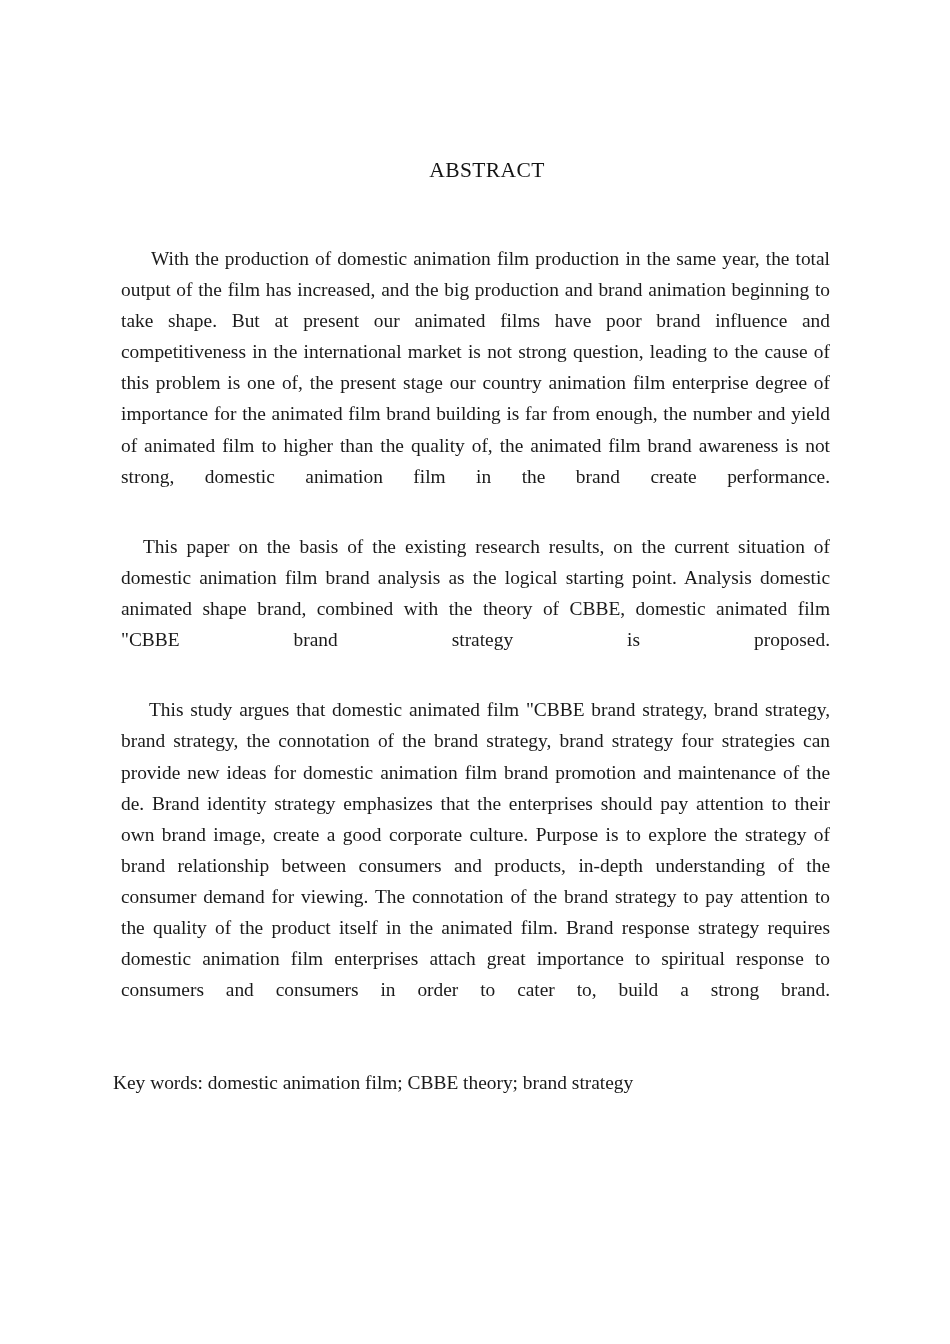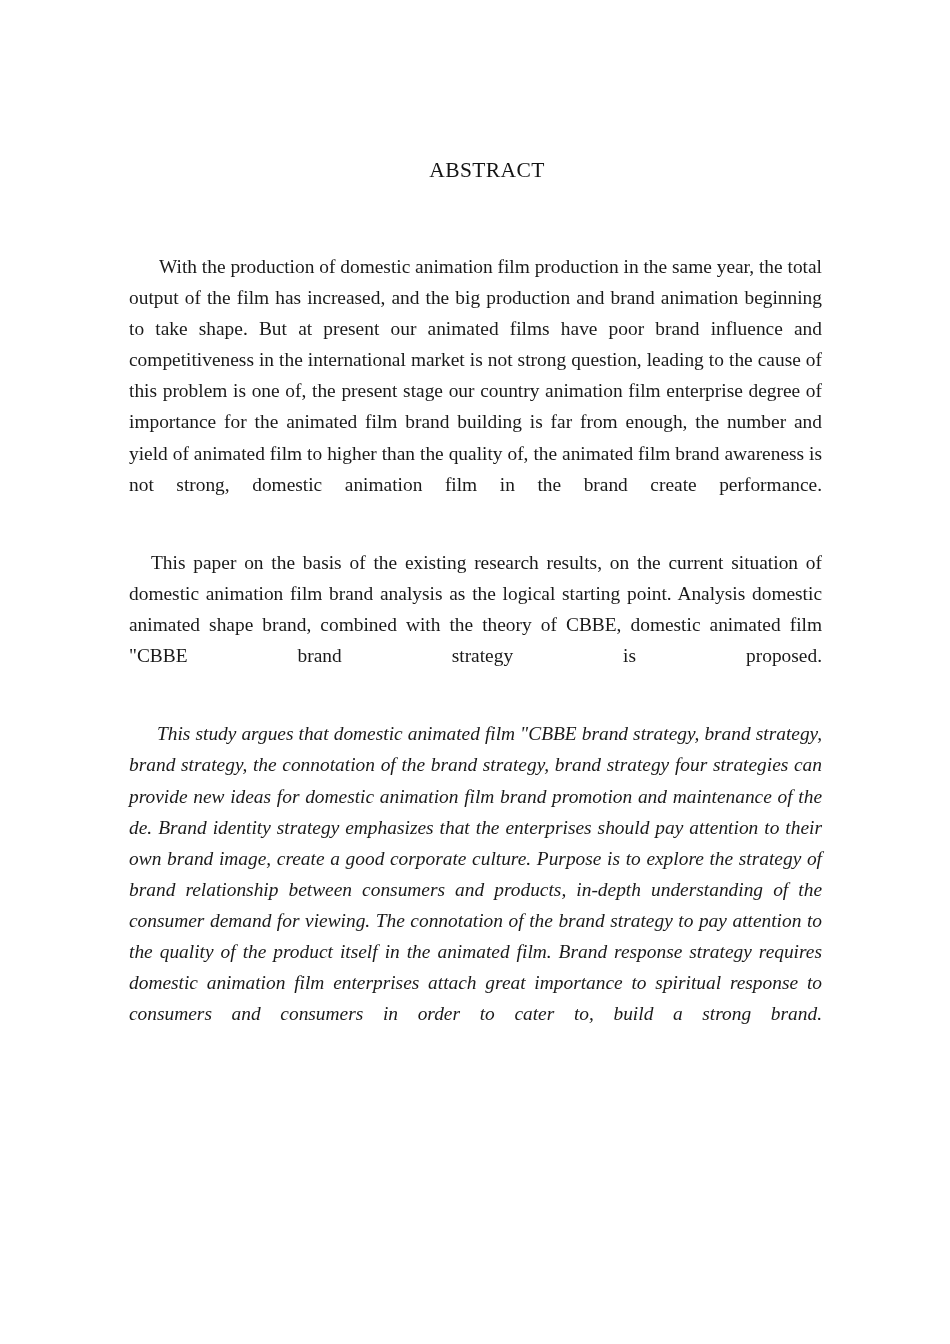--- a/index.html
+++ b/index.html
@@ -41,30 +41,30 @@
 
   
   .body-column {
     position: absolute;
     top: 235px;
     left: 113px;
     width: 725px;
   }
 
   .para {
-    margin: 16px;
+    margin: 8px;
     font-size: 19.4px;
     line-height: 31.1px;
     text-align: justify;
     text-justify: inter-word;
     color: #1a1a1a;
     hyphens: none;
     -webkit-hyphens: none;
   }
-  .para:last-of-type { text-align: justify; font-style: italic; }
+  .para:last-of-type { text-align: justify; }
 
   .para.indent-wide  { text-indent: 30px; }
   .para.indent-mid   { text-indent: 22px; }
   .para.indent-narrow{ text-indent: 28px; }
 
   
   .para::after {
     content: "";
     display: inline-block;
     width: 100%;
@@ -89,15 +89,18 @@
   <h1 class="doc-title">ABSTRACT</h1>
 
   <div class="body-column">
 
     <p class="para indent-wide">With the production of domestic animation film production in the same year, the total output of the film has increased, and the big production and brand animation beginning to take shape. But at present our animated films have poor brand influence and competitiveness in the international market is not strong question, leading to the cause of this problem is one of, the present stage our country animation film enterprise degree of importance for the animated film brand building is far from enough, the number and yield of animated film to higher than the quality of, the animated film brand awareness is not strong, domestic animation film in the brand create performance.</p>
 
     <p class="para indent-mid">This paper on the basis of the existing research results, on the current situation of domestic animation film brand analysis as the logical starting point. Analysis domestic animated shape brand, combined with the theory of CBBE, domestic animated film "CBBE brand strategy is proposed.</p>
 
     <p class="para indent-narrow">This study argues that domestic animated film "CBBE brand strategy, brand strategy, brand strategy, the connotation of the brand strategy, brand strategy four strategies can provide new ideas for domestic animation film brand promotion and maintenance of the de. Brand identity strategy emphasizes that the enterprises should pay attention to their own brand image, create a good corporate culture. Purpose is to explore the strategy of brand relationship between consumers and products, in-depth understanding of the consumer demand for viewing. The connotation of the brand strategy to pay attention to the quality of the product itself in the animated film. Brand response strategy requires domestic animation film enterprises attach great importance to spiritual response to consumers and consumers in order to cater to, build a strong brand.</p>
 
+    <div class="keywords-block">
+      <p class="keywords">Key words: domestic animation film; CBBE theory; brand strategy</p>
+    </div>
 
   </div>
 </div>
 
 </body></html>

